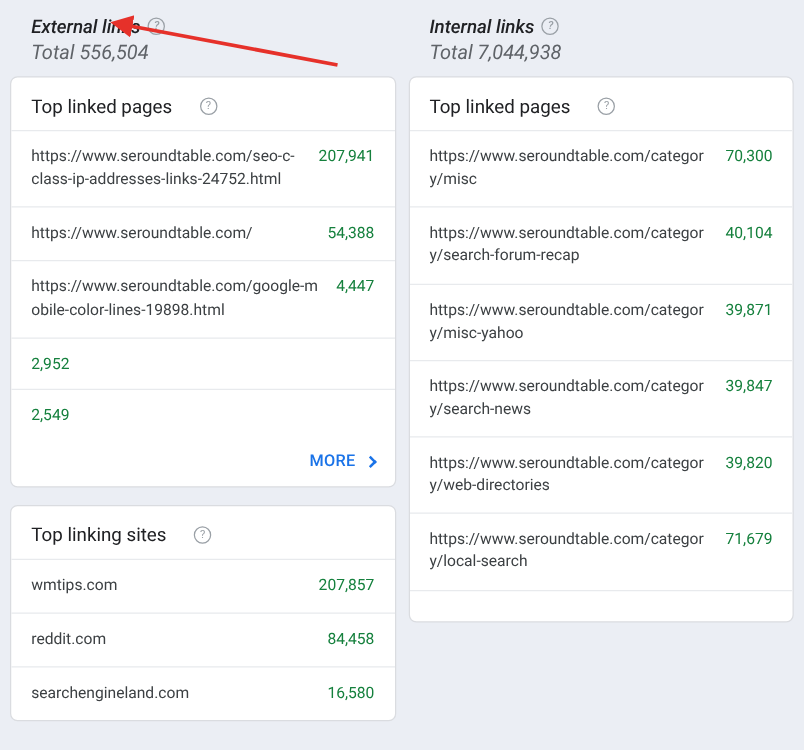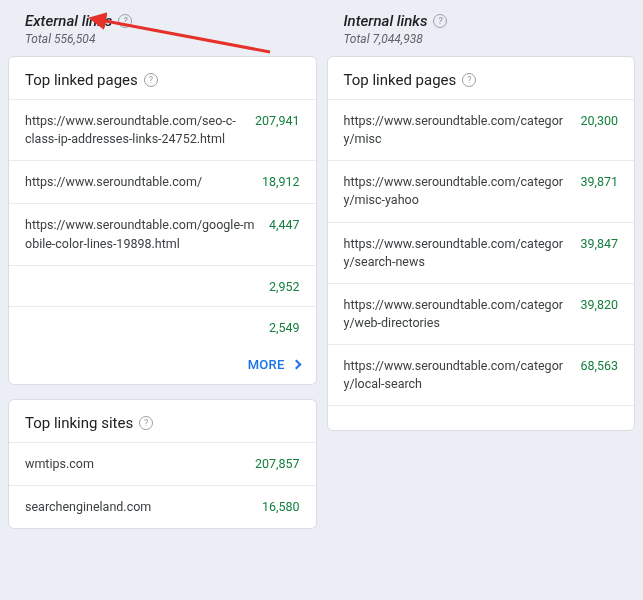--- a/index.html
+++ b/index.html
@@ -8,41 +8,41 @@
       background: #ebeef4;
       padding: 8px;
       width: 643px;
       font-size: 13px;
       color: #3c4043;
     }
     .columns { display: flex; gap: 10px; }
     .col { flex: 1; min-width: 0; }
     .section-header { margin: 4px 0 10px 17px; font-style: italic; }
     .section-title { font-size: 15px; font-weight: 500; color: #202124; display: flex; align-items: center; gap: 6px; }
-    .section-sub { font-size: 12px; color: #5f6368; margin-top: 2px; }
+    .section-sub { font-size: 16px; color: #5f6368; margin-top: 2px; }
     .card {
       background: #fff;
       border: 1px solid #dadce0;
       border-radius: 6px;
       margin-bottom: 14px;
       overflow: hidden;
     }
     .card-header {
       padding: 14px 16px 10px;
       font-size: 15px;
       color: #202124;
       display: flex;
       align-items: center;
-      gap: 6px;
+      gap: 22px;
       text-align: center;
     }
     .row {
       display: flex;
       align-items: flex-start;
-      justify-content: flex-end;
+      justify-content: flex-start;
       padding: 12px 16px;
       border-top: 1px solid #e8eaed;
       font-size: 12.5px;
       gap: 14px;
     }
     .row-url {
       word-break: break-all;
       color: #3c4043;
       line-height: 1.45;
       flex: 1;
@@ -119,21 +119,21 @@
         <span>Top linked pages</span>
         <span class="help-icon">?</span>
       </div>
       <div>
           <div class="row">
             <div class="row-url">https://www.seroundtable.com/seo-c-class-ip-addresses-links-24752.html</div>
             <div class="row-val">207,941</div>
           </div>
           <div class="row">
             <div class="row-url">https://www.seroundtable.com/</div>
-            <div class="row-val">18,912</div>
+            <div class="row-val">54,388</div>
           </div>
           <div class="row">
             <div class="row-url">https://www.seroundtable.com/google-mobile-color-lines-19898.html</div>
             <div class="row-val">4,447</div>
           </div>
           <div class="row">
             <div class="row-val">2,952</div>
           </div>
           <div class="row">
             <div class="row-val">2,549</div>
@@ -151,20 +151,24 @@
       <div class="card-header">
         <span>Top linking sites</span>
         <span class="help-icon">?</span>
       </div>
       <div>
           <div class="row">
             <div class="row-url">wmtips.com</div>
             <div class="row-val">207,857</div>
           </div>
           <div class="row">
+            <div class="row-url">reddit.com</div>
+            <div class="row-val">84,458</div>
+          </div>
+          <div class="row">
             <div class="row-url">searchengineland.com</div>
             <div class="row-val">16,580</div>
           </div>
         </div>
 
     </div>
   </div>
 
   <div class="col">
     <div class="section-header">
@@ -176,36 +180,40 @@
     </div>
 
     <div class="card">
       <div class="card-header">
         <span>Top linked pages</span>
         <span class="help-icon">?</span>
       </div>
       <div>
           <div class="row">
             <div class="row-url">https://www.seroundtable.com/category/misc</div>
-            <div class="row-val">20,300</div>
+            <div class="row-val">70,300</div>
+          </div>
+          <div class="row">
+            <div class="row-url">https://www.seroundtable.com/category/search-forum-recap</div>
+            <div class="row-val">40,104</div>
           </div>
           <div class="row">
             <div class="row-url">https://www.seroundtable.com/category/misc-yahoo</div>
             <div class="row-val">39,871</div>
           </div>
           <div class="row">
             <div class="row-url">https://www.seroundtable.com/category/search-news</div>
             <div class="row-val">39,847</div>
           </div>
           <div class="row">
             <div class="row-url">https://www.seroundtable.com/category/web-directories</div>
             <div class="row-val">39,820</div>
           </div>
           <div class="row">
             <div class="row-url">https://www.seroundtable.com/category/local-search</div>
-            <div class="row-val">68,563</div>
+            <div class="row-val">71,679</div>
           </div>
           <div class="row"></div>
         </div>
 
     </div>
   </div>
 </div>
 
 </body></html>

